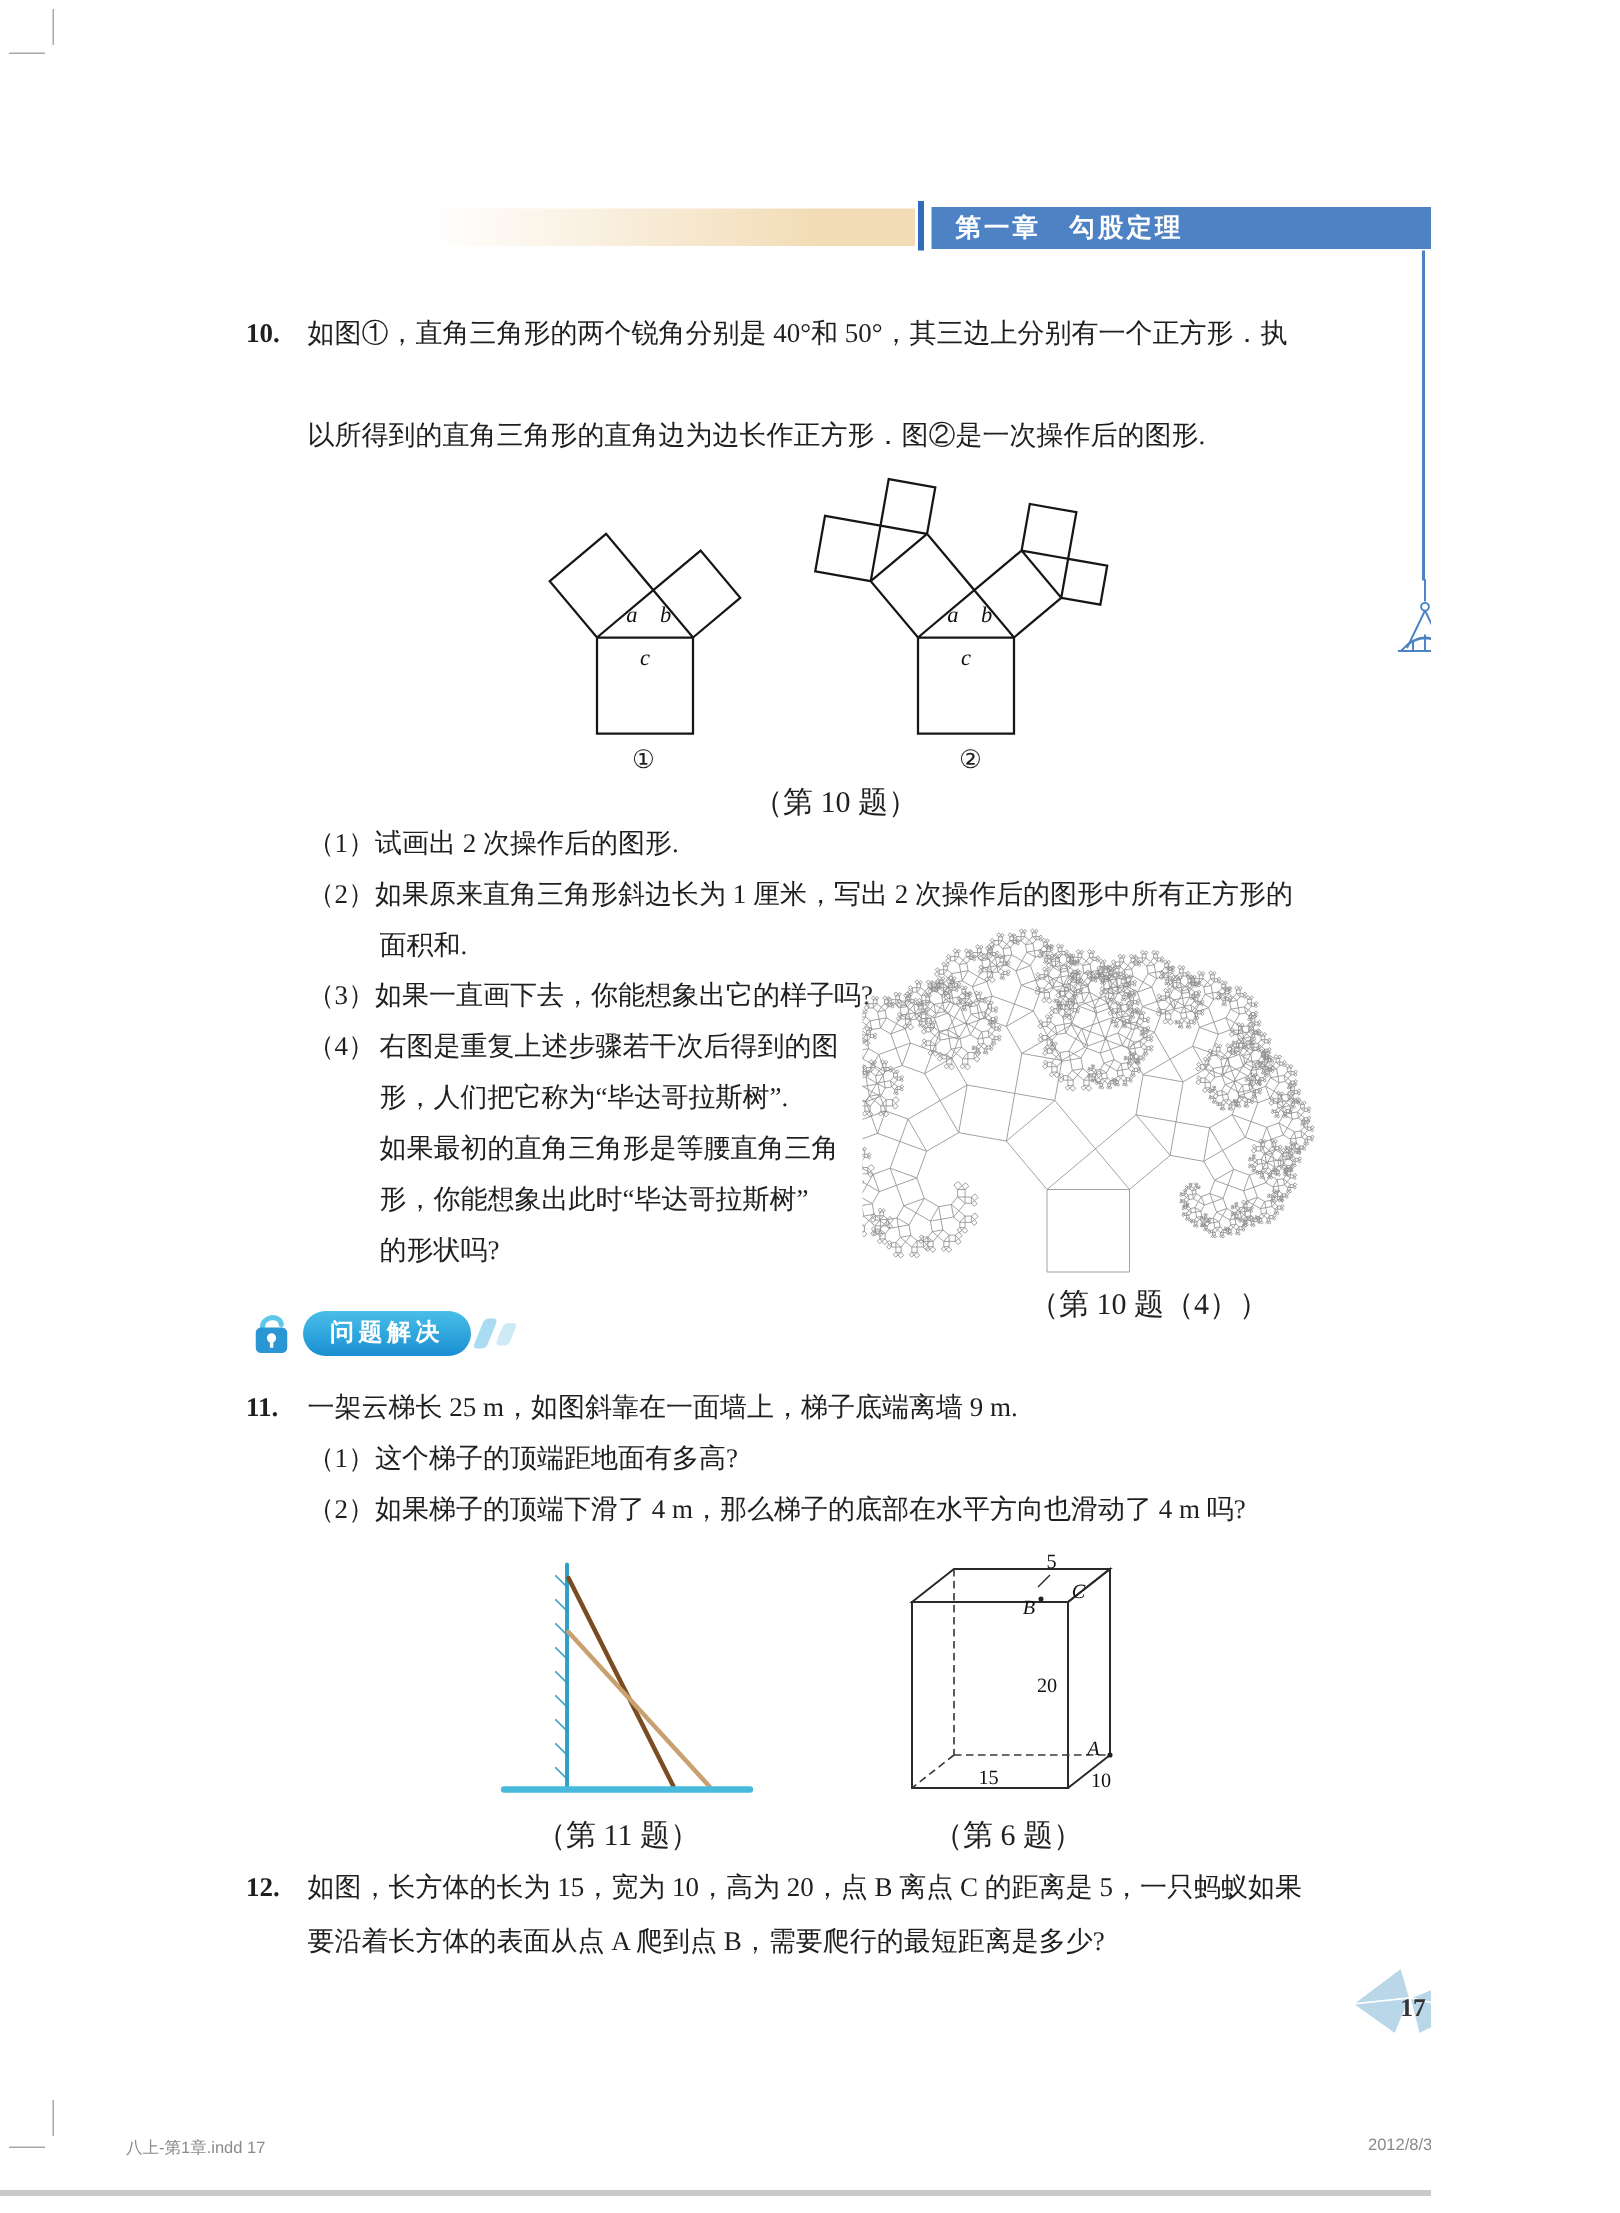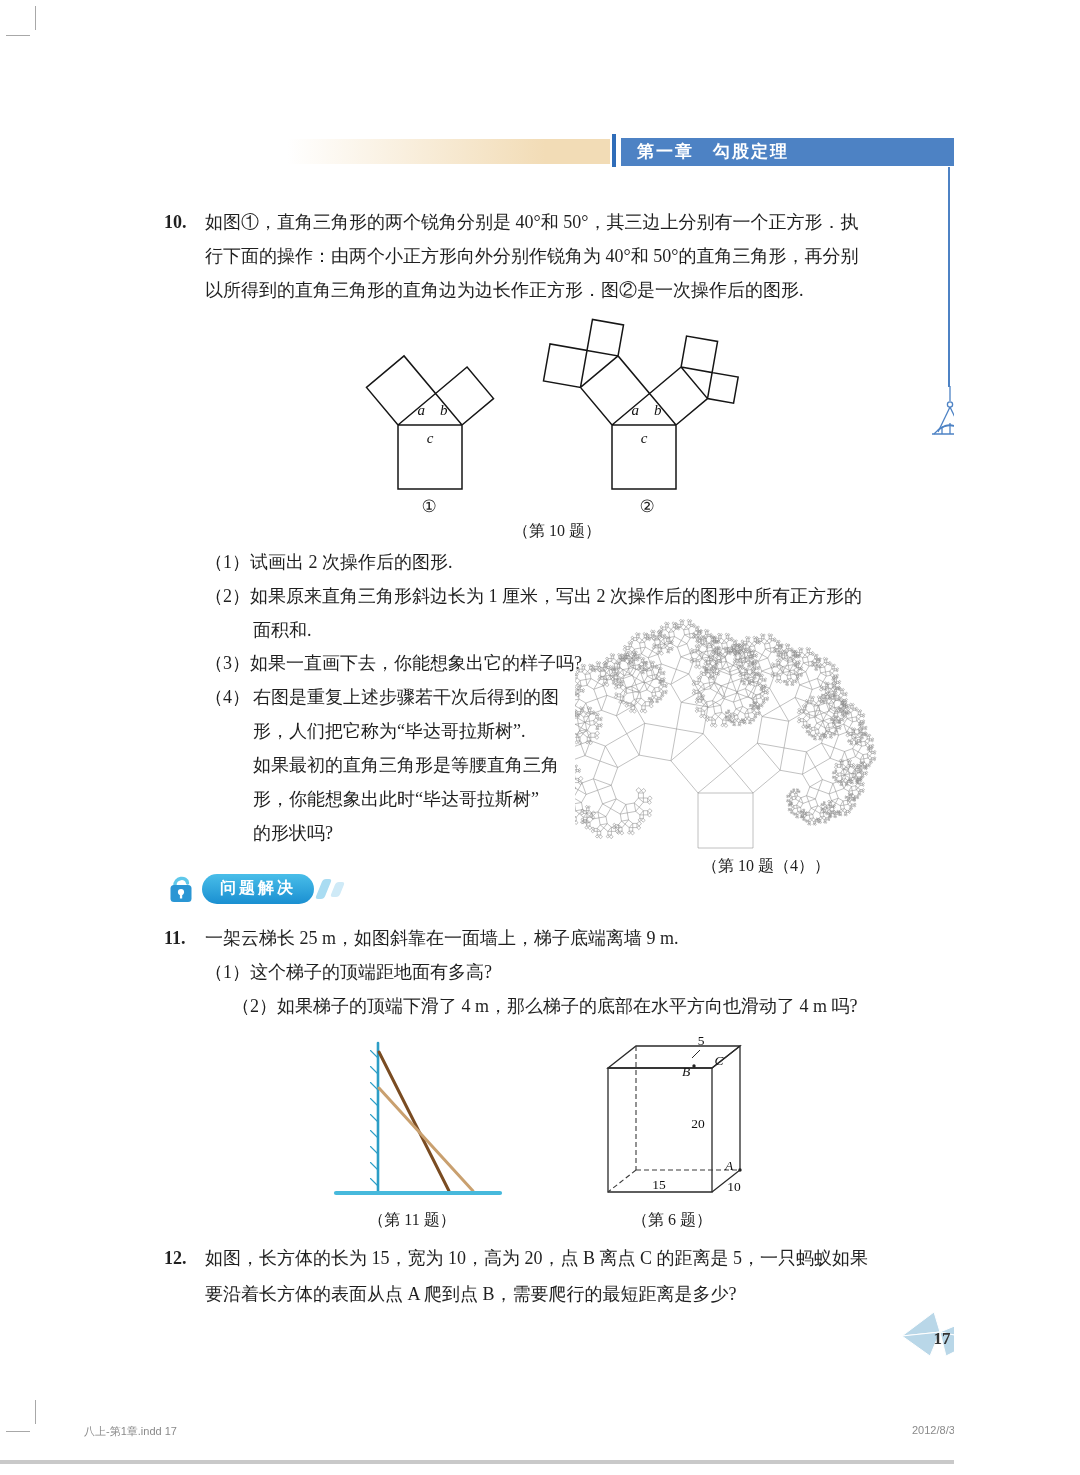--- a/index.html
+++ b/index.html
@@ -1,21 +1,21 @@
 <!DOCTYPE html>
 <html><head>
 <meta charset="utf-8">
 <style>
   html,body{margin:0;padding:0;background:#ffffff;}
   .page{position:relative;width:954px;height:1475px;background:#fff;overflow:hidden;
         font-family:"Liberation Serif",serif;color:#1f1f1f;}
   .abs{position:absolute;}
   .t{position:absolute;white-space:nowrap;font-size:18px;line-height:1.2;color:#1f1f1f;}
   .num{font-weight:bold;}
-  .cap{position:absolute;font-size:16px;color:#1f1f1f;text-align:center;white-space:nowrap;}
+  .cap{position:absolute;font-size:20px;color:#1f1f1f;text-align:center;white-space:nowrap;}
   .figmark{position:absolute;font-size:17px;text-align:center;}
   .crop{position:absolute;background:#a8a8a8;}
   
   .banner-grad{position:absolute;left:287px;top:139px;width:323px;height:25px;
      background:linear-gradient(to right, rgba(246,228,200,0), #f2dcb6 80%);}
   .banner-sep{position:absolute;left:612px;top:134px;width:4px;height:33px;background:#2f6db9;}
   .banner-title{position:absolute;left:621px;top:138px;width:334px;height:28px;background:#4d82c4;
      color:#fff;font-size:17px;font-weight:bold;line-height:28px;padding-left:16px;
      box-sizing:border-box;letter-spacing:2px;font-family:"Liberation Sans",sans-serif;}
   .right-rule{position:absolute;left:948px;top:167px;width:2px;height:220px;background:#4d82c4;}
@@ -65,21 +65,20 @@
       <line x1="5" y1="48" x2="41" y2="48"></line>
       <path d="M11,44 Q23,35 35,44"></path>
       <line x1="15" y1="41" x2="15" y2="48"></line>
       <line x1="23" y1="37" x2="23" y2="48"></line>
       <line x1="31" y1="41" x2="31" y2="48"></line>
     </g>
   </svg>
 
   <div class="t num" style="left:164px;top:212px;">10.</div>
   <div class="t" style="left:205px;top:212px;">如图①，直角三角形的两个锐角分别是 40°和 50°，其三边上分别有一个正方形．执</div>
-  <div class="t" style="left:205px;top:246px;">行下面的操作：由两个小正方形向外分别作锐角为 40°和 50°的直角三角形，再分别</div>
   <div class="t" style="left:205px;top:280px;">以所得到的直角三角形的直角边为边长作正方形．图②是一次操作后的图形.</div>
 
   <svg id="fig-pyth" class="abs" style="left:340px;top:300px;" width="430" height="220" viewBox="340 300 430 220">
       <path d="M398 489L462 489L462 425L398 425ZM398 425L435.56 393.49L404.04 355.93L366.49 387.44ZM435.56 393.49L462 425L493.51 398.56L467.07 367.04Z" class="pline"></path>
       <path d="M612 489L676 489L676 425L612 425ZM612 425L649.56 393.49L618.04 355.93L580.49 387.44ZM580.49 387.44L587.01 350.46L550.02 343.94L543.5 380.92ZM587.01 350.46L618.04 355.93L623.52 324.89L592.48 319.42ZM649.56 393.49L676 425L707.51 398.56L681.07 367.04ZM681.07 367.04L712.11 372.52L717.58 341.48L686.54 336.01ZM712.11 372.52L707.51 398.56L733.56 403.15L738.15 377.11Z" class="pline"></path>
       <text x="430" y="443" class="flbl" text-anchor="middle">c</text>
       <text x="421.3" y="414.82" class="flbl" text-anchor="middle">a</text>
       <text x="443.7" y="414.82" class="flbl" text-anchor="middle">b</text>
       <text x="644" y="443" class="flbl" text-anchor="middle">c</text>
       <text x="635.3" y="414.82" class="flbl" text-anchor="middle">a</text>
@@ -113,21 +112,21 @@
       <rect x="13.9" y="20" width="2.3" height="5.5" fill="#fff"></rect>
     </svg>
     <span class="pill">问题解决</span>
     <span class="chev"></span>
     <span class="chev c2"></span>
   </div>
 
   <div class="t num" style="left:164px;top:928px;">11.</div>
   <div class="t" style="left:205px;top:928px;">一架云梯长 25 m，如图斜靠在一面墙上，梯子底端离墙 9 m.</div>
   <div class="t" style="left:205px;top:962px;">（1）这个梯子的顶端距地面有多高?</div>
-  <div class="t" style="left:205px;top:996px;margin-left:27px;">（2）如果梯子的顶端下滑了 4 m，那么梯子的底部在水平方向也滑动了 4 m 吗?</div>
+  <div class="t" style="left:205px;top:996px;">（2）如果梯子的顶端下滑了 4 m，那么梯子的底部在水平方向也滑动了 4 m 吗?</div>
 
   <svg id="fig-lb" class="abs" style="left:320px;top:1030px;" width="460" height="185" viewBox="320 1030 460 185">
     <g stroke-linecap="round">
       <line x1="378" y1="1043" x2="378" y2="1192" stroke="#2d9ec6" stroke-width="2.6"></line>
       <g id="wall-hatches" stroke="#2d9ec6" stroke-width="1.1">
           <line x1="378" y1="1058" x2="370.5" y2="1050.5"></line>
           <line x1="378" y1="1074" x2="370.5" y2="1066.5"></line>
           <line x1="378" y1="1090" x2="370.5" y2="1082.5"></line>
           <line x1="378" y1="1106" x2="370.5" y2="1098.5"></line>
           <line x1="378" y1="1122" x2="370.5" y2="1114.5"></line>

